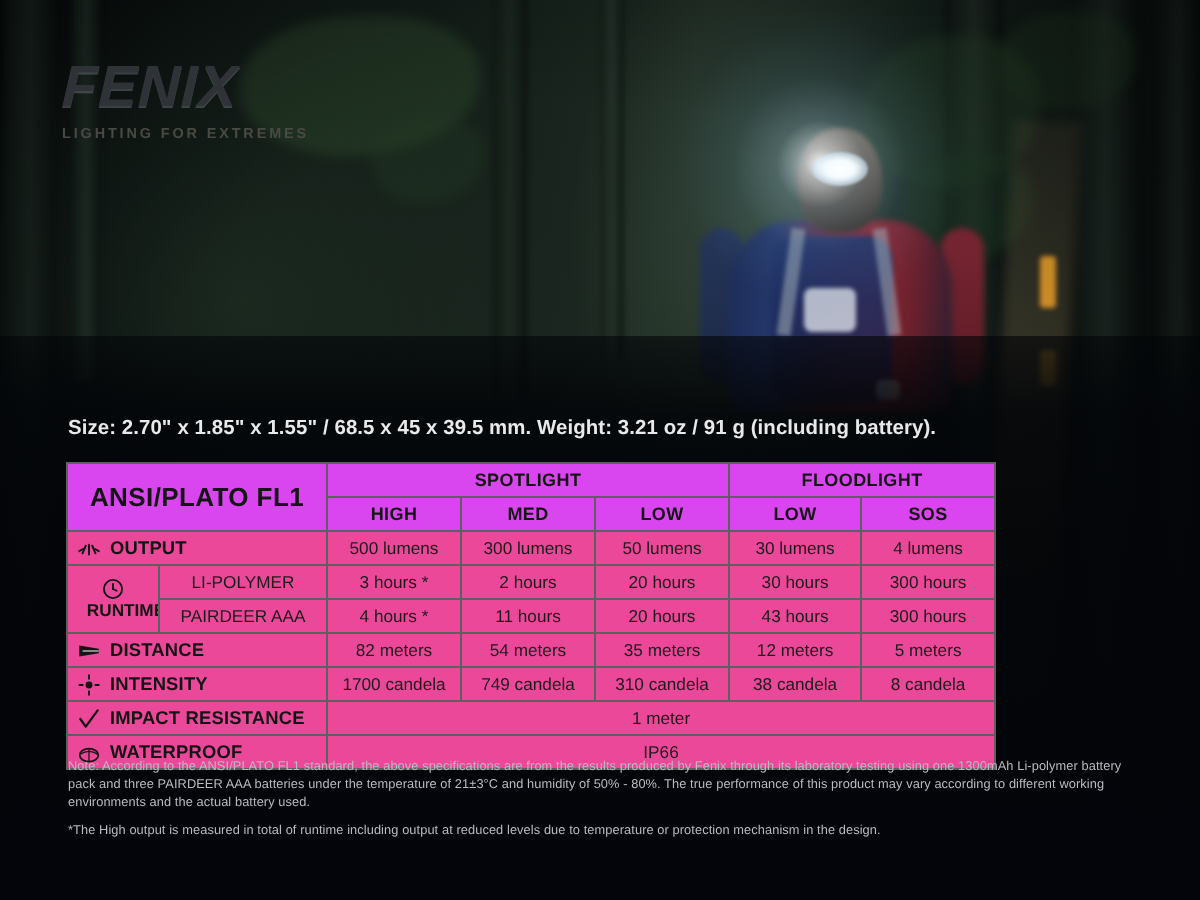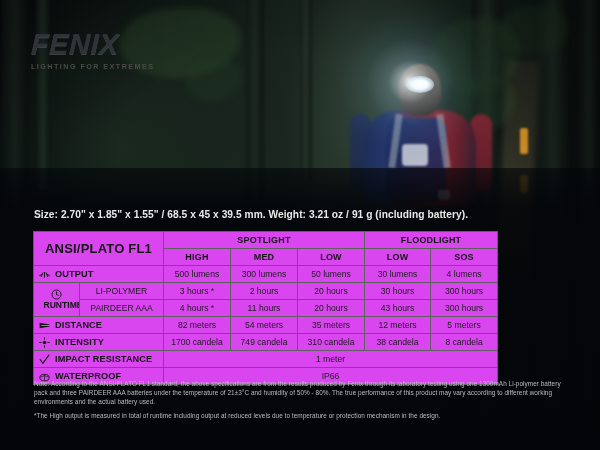--- a/index.html
+++ b/index.html
@@ -108,21 +108,21 @@
 
   
   .tbl{
     position:absolute;left:33px;top:231px;width:464px;
     border-collapse:collapse;table-layout:fixed;
   }
   .tbl td,.tbl th{
     border:1px solid #5f5f5f;
     padding:0;height:16px;
     font-size:8.6px;color:#1b1b1b;text-align:center;
-    background:#d946ef;font-weight:normal;
+    background:#ec4899;font-weight:normal;
     overflow:hidden;white-space:nowrap;
   }
   .tbl th{background:#d946ef;color:#151515;font-weight:bold;font-size:9px;letter-spacing:.2px;}
   .tbl .hdr-ansi{font-size:13px;font-weight:bold;letter-spacing:.2px;}
   .rowlabel{
     text-align:left;padding-left:4px;font-weight:bold;font-size:9.2px;color:#141414;
     letter-spacing:.1px;
   }
   .sublabel{text-align:left;padding-left:6px;font-weight:bold;font-size:9.2px;color:#141414;}
   .runtime-lbl{text-align:left;padding-left:2px;font-weight:bold;font-size:9.2px;color:#141414;}

